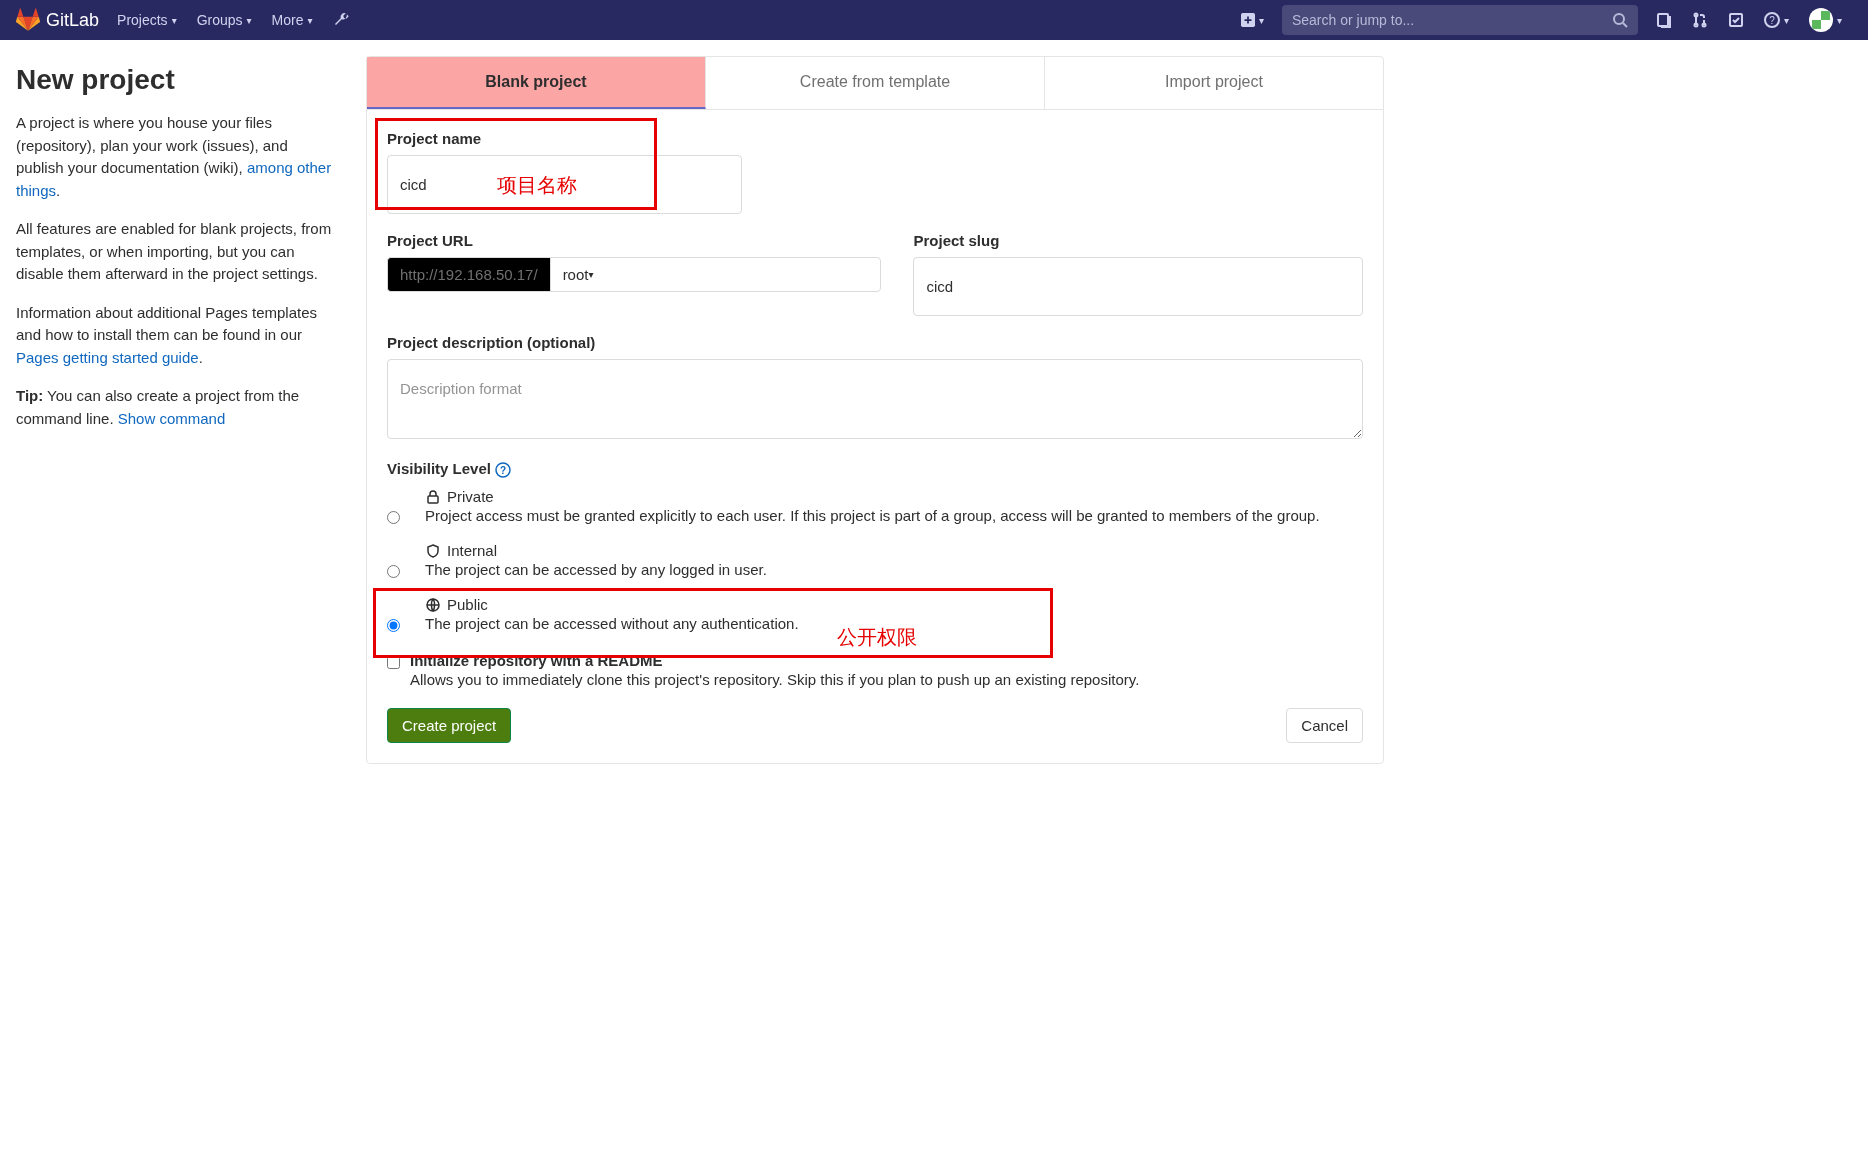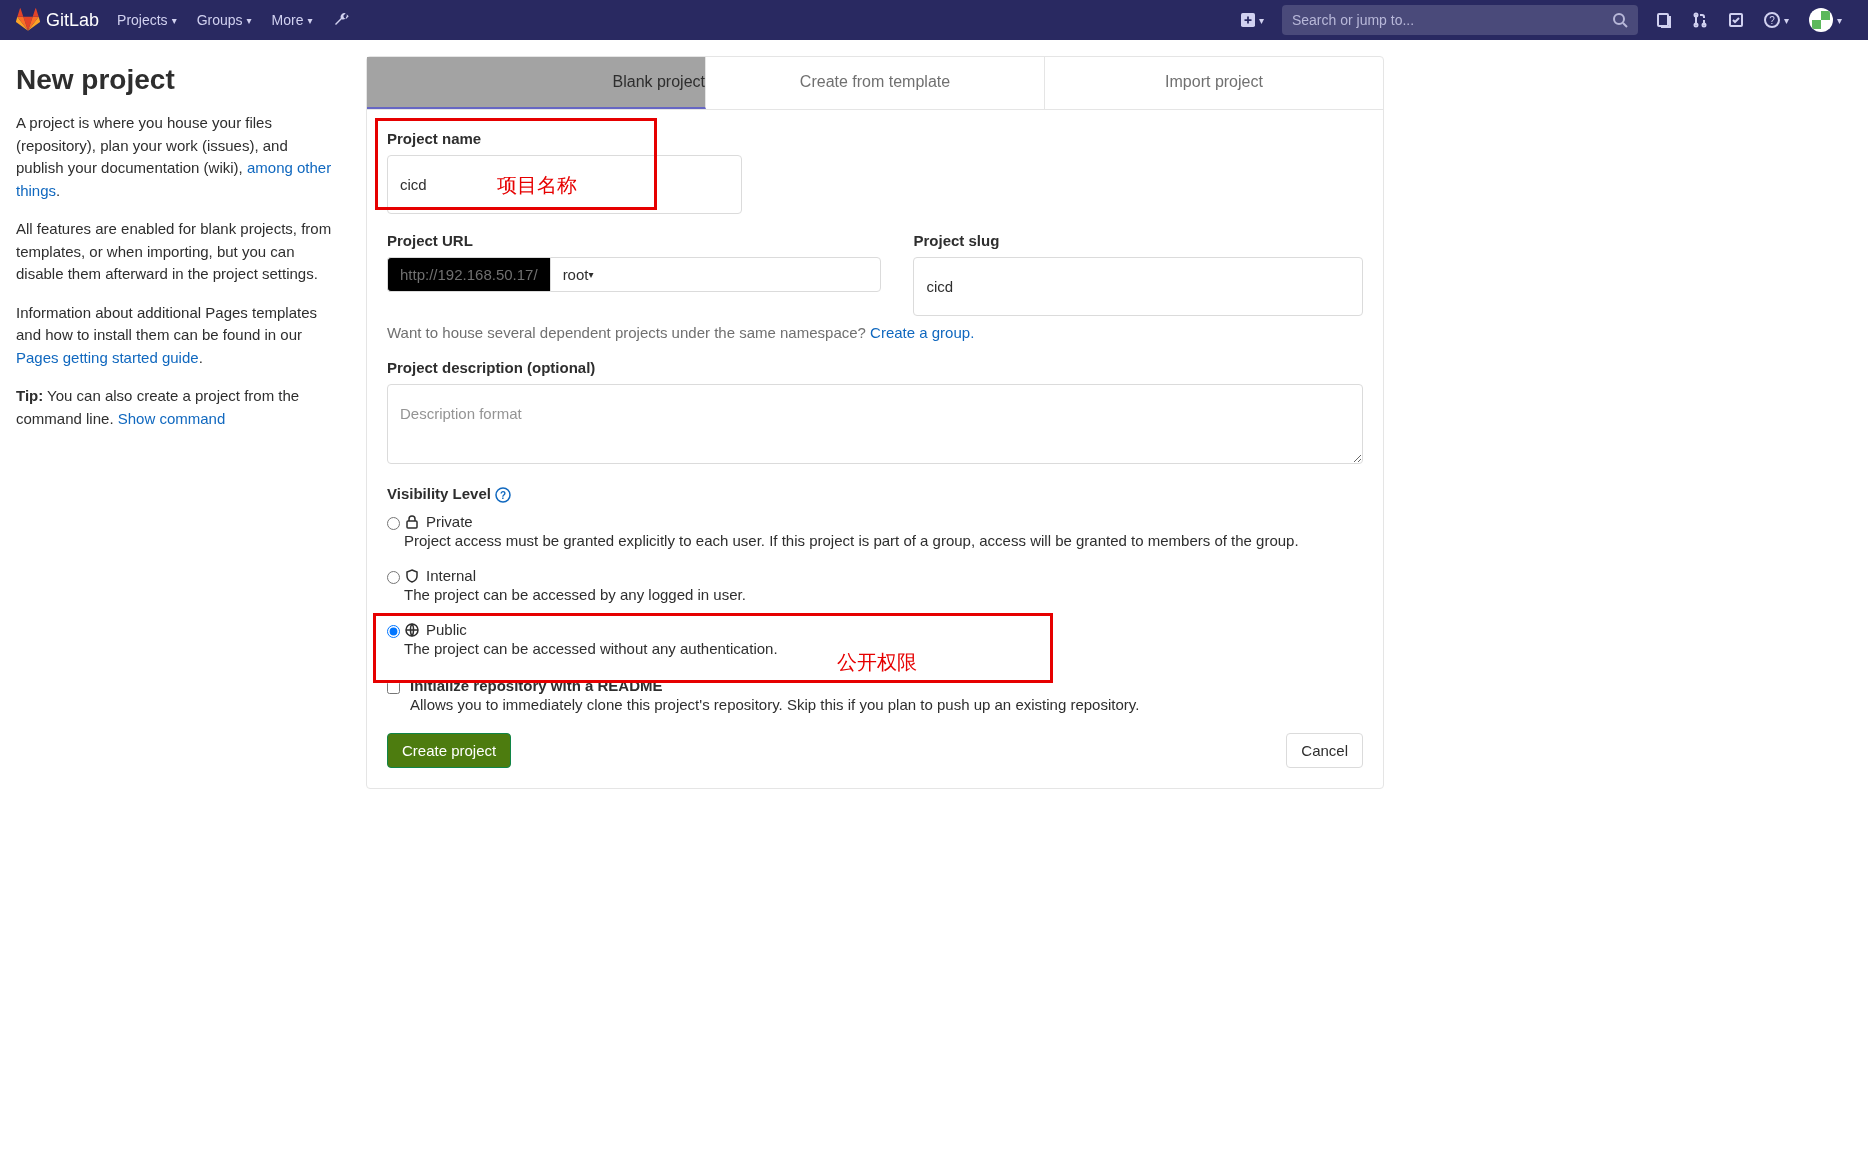--- a/index.html
+++ b/index.html
@@ -26,21 +26,21 @@
 .sidebar p { font-size: 15px; line-height: 1.5; margin-bottom: 16px; color: #2e2e2e; }
 .sidebar a { color: #1068bf; text-decoration: none; }
 .sidebar .tip-label { font-weight: 600; }
 
 .main { flex: 1; border: 1px solid #e5e5e5; border-radius: 4px; }
 
 
 .tabs { display: flex; border-bottom: 1px solid #e5e5e5; }
 .tab { flex: 1; text-align: center; padding: 16px 0; font-size: 16px; cursor: pointer; color: #707070; border-right: 1px solid #e5e5e5; }
 .tab:last-child { border-right: none; }
-.tab.active { color: #2e2e2e; font-weight: 400; border-bottom: 2px solid #6666c4; background: #a3a3a3; text-align: right; }
+.tab.active { color: #2e2e2e; font-weight: 700; border-bottom: 2px solid #6666c4; background: #fca5a5; }
 
 
 .form-body { padding: 20px; }
 .form-group { margin-bottom: 18px; }
 .form-label { font-weight: 600; font-size: 15px; display: block; margin-bottom: 8px; }
 .form-label .help-circle { color: #1068bf; display: inline-flex; vertical-align: middle; }
 .text-input, .select-input, .textarea-input {
   width: 100%; border: 1px solid #dbdbdb; border-radius: 4px; padding: 20px 12px; font-size: 15px; color: #2e2e2e; background: #fff;
 }
 .textarea-input { height: 80px; resize: vertical; font-family: inherit; }
@@ -49,21 +49,21 @@
 .url-row { display: flex; gap: 32px; }
 .url-col { flex: 1; }
 .url-group { display: flex; }
 .url-prefix { border: 1px solid #dbdbdb; border-right: none; border-radius: 4px 0 0 4px; padding: 8px 12px; background: #000000; color: #707070; font-size: 15px; }
 .url-select { flex: 1; border: 1px solid #dbdbdb; border-radius: 0 4px 4px 0; padding: 8px 12px; font-size: 15px; background: #fff; display: flex; justify-content: flex-start; align-items: center; cursor: pointer; }
 
 .helper-text { font-size: 15px; color: #707070; margin-top: 8px; }
 .helper-text a { color: #1068bf; text-decoration: none; }
 
 
-.radio-option { display: flex; align-items: flex-start; gap: 4px; margin-bottom: 14px; padding: 2px 0; }
+.radio-option { display: flex; align-items: flex-end; gap: 25px; margin-bottom: 14px; padding: 2px 0; }
 .radio-option input[type=radio] { margin-top: 4px; }
 .radio-body { flex: 1; }
 .radio-title { display: flex; align-items: center; gap: 6px; font-size: 15px; }
 .radio-desc { font-size: 15px; color: #2e2e2e; margin-top: 2px; }
 .vis-icon { width: 16px; height: 16px; display: inline-flex; }
 
 
 .check-option { display: flex; align-items: flex-start; gap: 10px; margin-bottom: 14px; }
 .check-option input { margin-top: 4px; }
 .check-title { font-weight: 600; font-size: 15px; }
@@ -207,23 +207,20 @@
             <div class="url-select">
               <span>root</span>
               <span class="caret">▾</span>
             </div>
           </div>
         </div>
         <div class="url-col">
           <label class="form-label">Project slug</label>
           <input class="text-input" value="cicd" style="">
         </div>
-      </div>
-      <div class="helper-text">
-        <span>Want to house several dependent projects under the same namespace? </span><a href="#">Create a group.</a>
       </div>
 
       <div class="form-group" style="margin-top:18px;">
         <label class="form-label">Project description (optional)</label>
         <textarea class="textarea-input" placeholder="Description format" style=""></textarea>
       </div>
 
       <div class="form-group rel-wrap">
         <label class="form-label">
           <span>Visibility Level</span>

